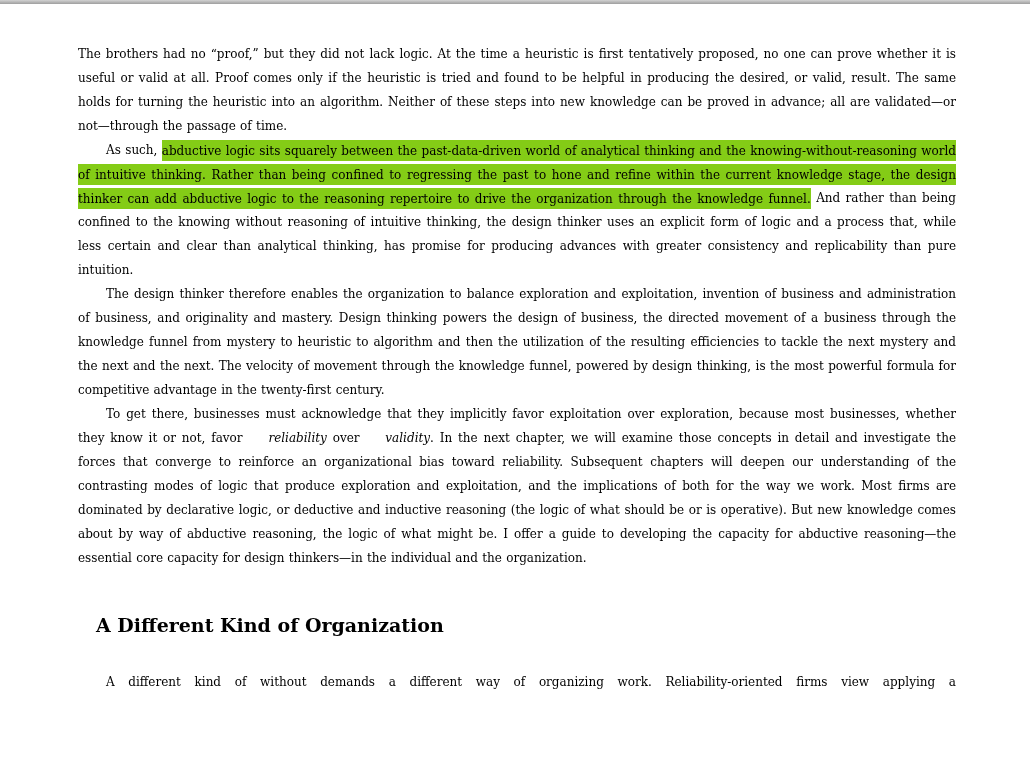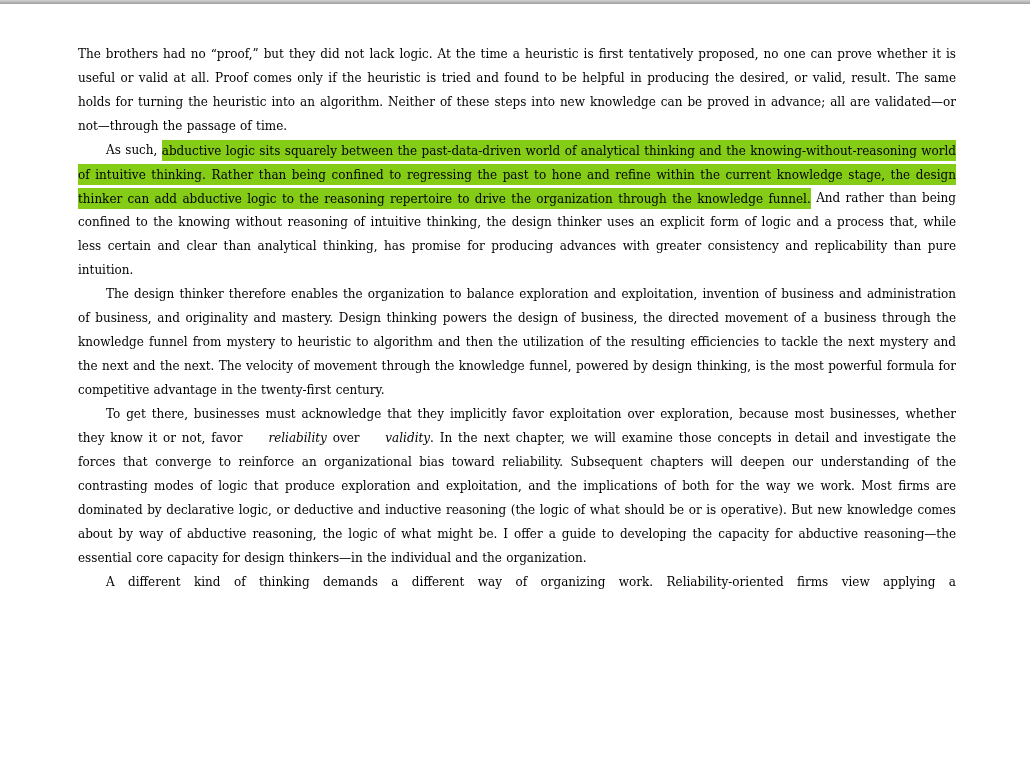--- a/index.html
+++ b/index.html
@@ -53,14 +53,15 @@
 </head>
 <body>
 
 <div class="top-edge"></div>
 
 <div class="page-text">
     <p class="body-par"><span>The brothers had no “proof,” but they did not lack logic. At the time a heuristic is first tentatively proposed, no one can prove whether it is useful or valid at all. Proof comes only if the heuristic is tried and found to be helpful in producing the desired, or valid, result. The same holds for turning the heuristic into an algorithm. Neither of these steps into new knowledge can be proved in advance; all are validated—or not—through the passage of time.</span></p>
     <p class="body-par indent"><span>As such, </span><span class="hl">abductive logic sits squarely between the past-data-driven world of analytical thinking and the knowing-without-reasoning world of intuitive thinking. Rather than being confined to regressing the past to hone and refine within the current knowledge stage, the design thinker can add abductive logic to the reasoning repertoire to drive the organization through the knowledge funnel.</span><span> And rather than being confined to the knowing without reasoning of intuitive thinking, the design thinker uses an explicit form of logic and a process that, while less certain and clear than analytical thinking, has promise for producing advances with greater consistency and replicability than pure intuition.</span></p>
     <p class="body-par indent"><span>The design thinker therefore enables the organization to balance exploration and exploitation, invention of business and administration of business, and originality and mastery. Design thinking powers the design of business, the directed movement of a business through the knowledge funnel from mystery to heuristic to algorithm and then the utilization of the resulting efficiencies to tackle the next mystery and the next and the next. The velocity of movement through the knowledge funnel, powered by design thinking, is the most powerful formula for competitive advantage in the twenty-first century.</span></p>
     <p class="body-par indent"><span>To get there, businesses must acknowledge that they implicitly favor exploitation over exploration, because most businesses, whether they know it or not, favor </span><em>reliability</em><span> over </span><em>validity</em><span>. In the next chapter, we will examine those concepts in detail and investigate the forces that converge to reinforce an organizational bias toward reliability. Subsequent chapters will deepen our understanding of the contrasting modes of logic that produce exploration and exploitation, and the implications of both for the way we work. Most firms are dominated by declarative logic, or deductive and inductive reasoning (the logic of what should be or is operative). But new knowledge comes about by way of abductive reasoning, the logic of what might be. I offer a guide to developing the capacity for abductive reasoning—the essential core capacity for design thinkers—in the individual and the organization.</span></p>
-    <p class="body-par indent justify-last"><span>A different kind of thinking demands a different way of organizing work. Reliability-oriented firms view applying a</span></p>
+    <h2 class="section">A Different Kind of Organization</h2>
+    <p class="body-par indent justify-last"><span>A different kind of without demands a different way of organizing work. Reliability-oriented firms view applying a</span></p>
   </div>
 
 </body></html>

